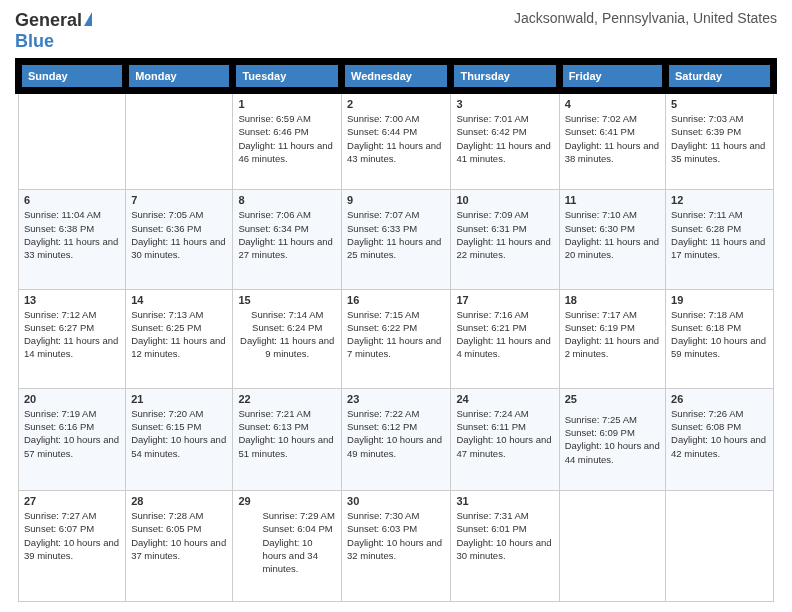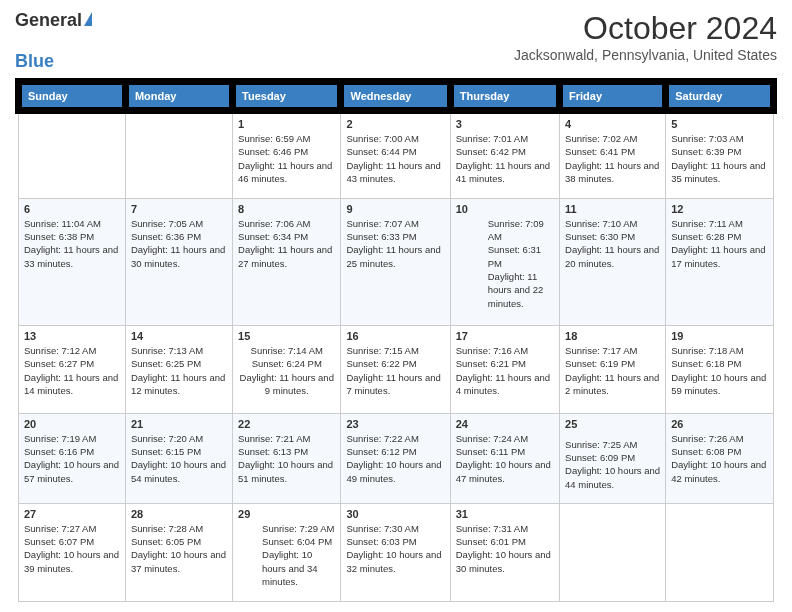--- a/index.html
+++ b/index.html
@@ -20,21 +20,20 @@
     .header {
       display: flex;
       justify-content: space-between;
       align-items: flex-start;
       margin-bottom: 6px;
     }
     .logo {
       display: flex;
       flex-direction: column;
       align-items: flex-start;
-      gap: 20px;
     }
     .logo-text {
       display: flex;
       align-items: center;
     }
     .logo-general {
       font-size: 18px;
       font-weight: bold;
       color: #333;
     }
@@ -117,21 +116,20 @@
 <div class="page">
   <div class="header">
     <div class="logo">
       <div class="logo-text">
         <span class="logo-general">General</span>
         <span class="logo-icon"></span>
       </div>
       <span class="logo-blue">Blue</span>
     </div>
     <div class="header-right">
-      <div class="month-title">October 2024</div>
       <div class="location">Jacksonwald, Pennsylvania, United States</div>
     </div>
   </div>
 
   <table class="calendar">
     <thead>
       <tr>
 
       <th>Sunday</th>
           <th>Monday</th>
@@ -197,21 +195,21 @@
 Daylight: 11 hours and 27 minutes.</div>
           </td>
           <td>
             <span class="day-number">9</span>
             <div class="day-info" style="white-space: pre-line;">Sunrise: 7:07 AM
 Sunset: 6:33 PM
 Daylight: 11 hours and 25 minutes.</div>
           </td>
           <td>
             <span class="day-number">10</span>
-            <div class="day-info" style="white-space: pre-line; margin-left: 32px;">Sunrise: 7:09 AM
+            <div class="day-info" style="white-space: pre-line;">Sunrise: 7:09 AM
 Sunset: 6:31 PM
 Daylight: 11 hours and 22 minutes.</div>
           </td>
           <td>
             <span class="day-number">11</span>
             <div class="day-info" style="white-space: pre-line;">Sunrise: 7:10 AM
 Sunset: 6:30 PM
 Daylight: 11 hours and 20 minutes.</div>
           </td>
           <td>

